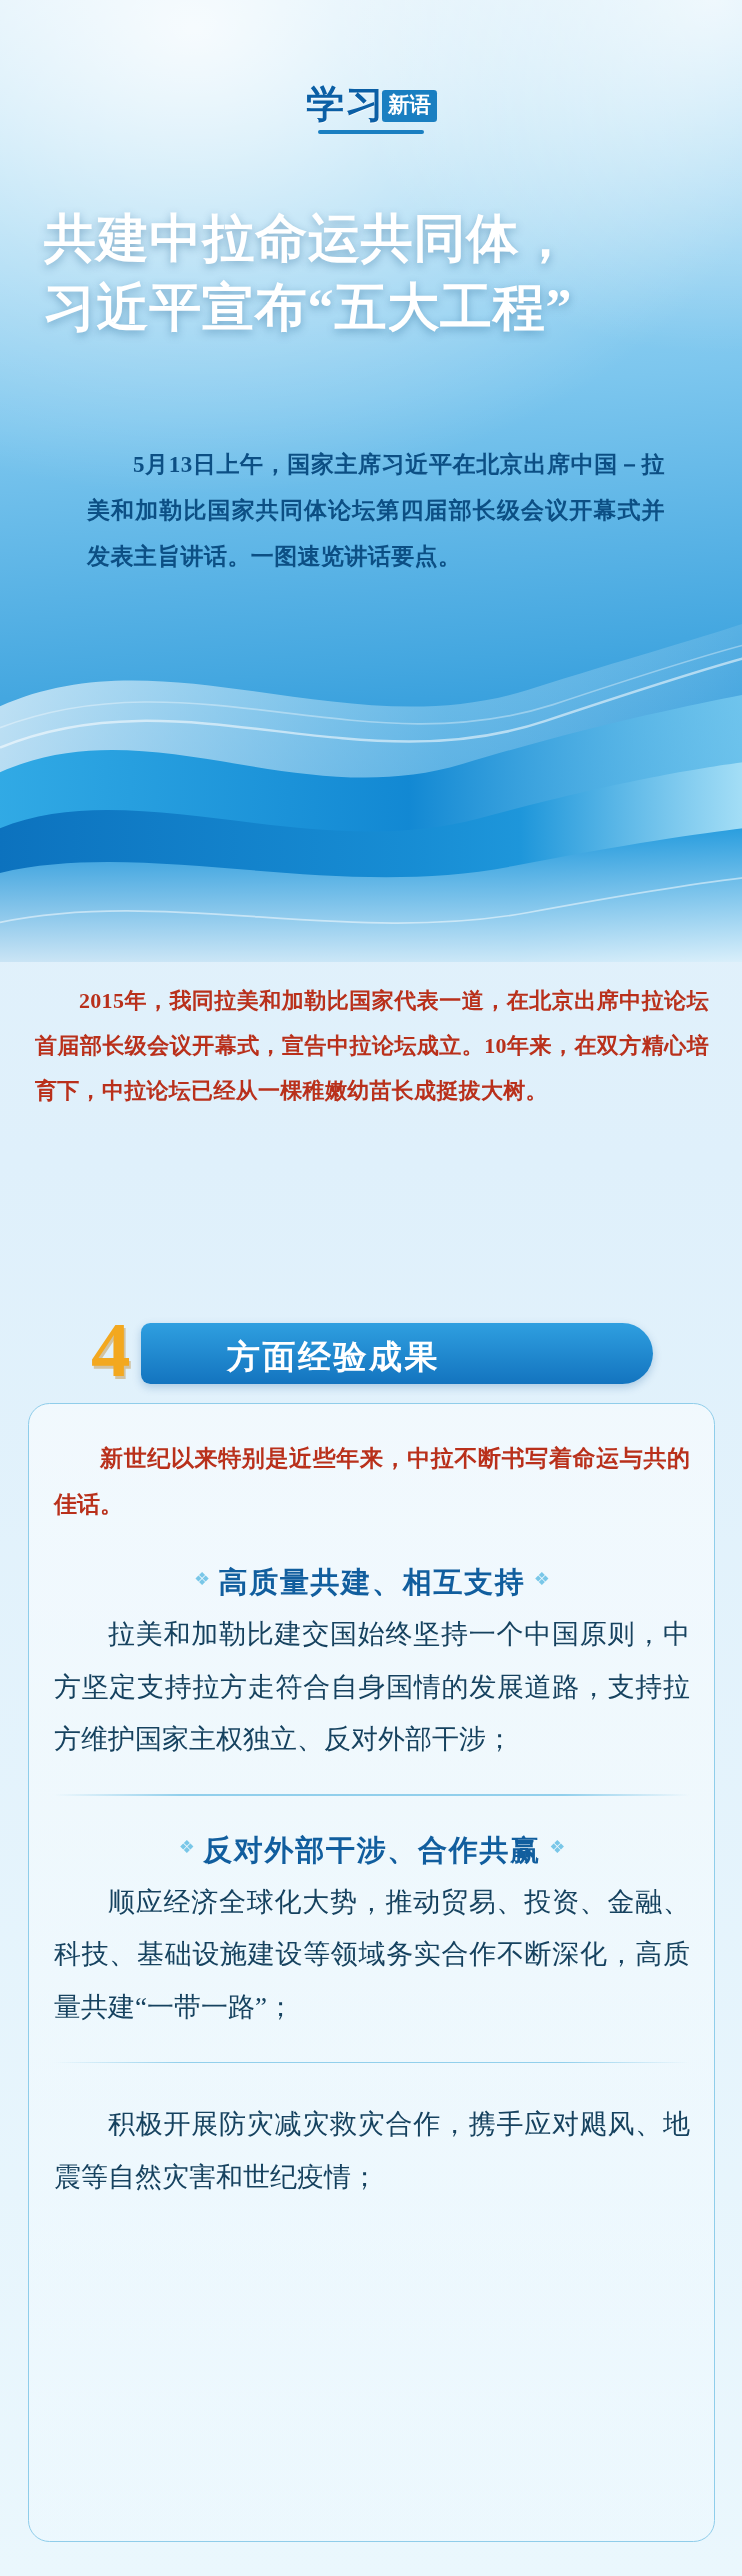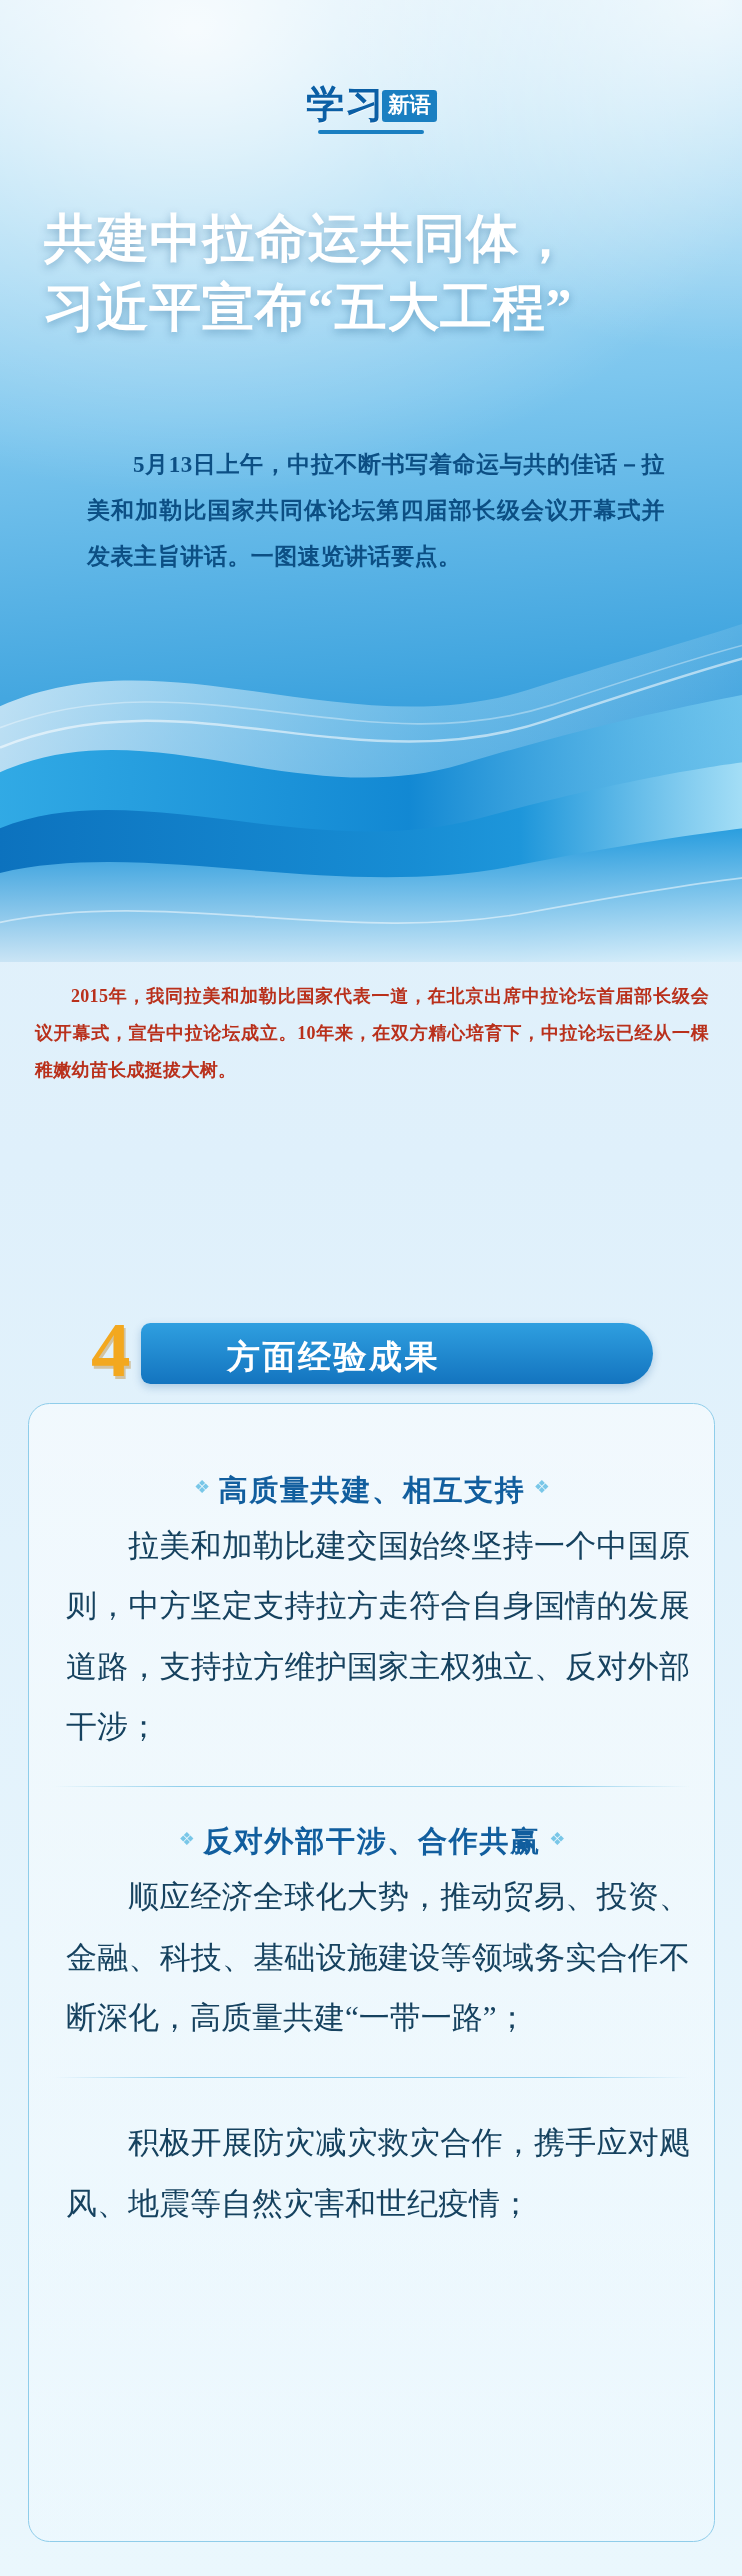--- a/index.html
+++ b/index.html
@@ -129,21 +129,21 @@
     letter-spacing: 0.4px;
   }
 
   
   .quote-block {
     position: absolute;
     top: 978px;
     left: 35px;
     width: 674px;
     color: #b9301b;
-    font-size: 18px;
+    font-size: 22px;
     line-height: 2.05;
     font-weight: bold;
     text-indent: 2em;
     text-align: justify;
     letter-spacing: 0.3px;
   }
 
   
   .banner {
     position: absolute;
@@ -230,26 +230,25 @@
   .sec-head .txt {
     display: inline-block;
     color: #115e9e;
     font-size: 29px;
     font-weight: bold;
     letter-spacing: 1.7px;
     font-family: "Liberation Serif", serif;
   }
   .sec-body {
     color: #16425f;
-    font-size: 31px;
+    font-size: 27px;
     line-height: 1.95;
     text-indent: 2em;
     text-align: justify;
     margin-top: 5px;
-    margin-left: 12px;
   }
   .divider {
     height: 1.7px;
     background: linear-gradient(90deg, rgba(140,205,235,0) 0%, rgba(140,205,235,0.95) 20%, rgba(140,205,235,0.95) 80%, rgba(140,205,235,0) 100%);
     margin: 28px 0 23px 0;
   }
 </style>
 </head>
 <body>
 
@@ -295,34 +294,35 @@
         <span class="logo-text">学习</span><span class="logo-seal">新语</span>
         <div class="logo-bar"></div>
       </div>
     </div>
 
     <div class="hero-title">
       <div class="line">共建中拉命运共同体，</div>
       <div class="line">习近平宣布“五大工程”</div>
     </div>
 
-    <div class="hero-sub">5月13日上午，中拉不断书写着命运与共的佳话－拉美和加勒比国家共同体论坛第四届部长级会议开幕式并发表主旨讲话。一图速览讲话要点。</div>
+    <div class="hero-sub">5月13日上午，国家主席习近平在北京出席中国－拉美和加勒比国家共同体论坛第四届部长级会议开幕式并发表主旨讲话。一图速览讲话要点。</div>
   </div>
 
   <div class="quote-block">2015年，我同拉美和加勒比国家代表一道，在北京出席中拉论坛首届部长级会议开幕式，宣告中拉论坛成立。10年来，在双方精心培育下，中拉论坛已经从一棵稚嫩幼苗长成挺拔大树。</div>
 
   <div class="banner">
     <div class="banner-body"></div>
     <div class="banner-num">4</div>
     <div class="banner-label">方面经验成果</div>
   </div>
 
   <div class="card"></div>
 
   <div class="card-inner">
+    <div class="lead">新世纪以来特别是近些年来，中拉不断书写着命运与共的佳话。</div>
 
     <div class="sec">
       <div class="sec-head">
         <span class="orn">❖</span><span class="txt">高质量共建、相互支持</span><span class="orn">❖</span>
       </div>
       <div class="sec-body">拉美和加勒比建交国始终坚持一个中国原则，中方坚定支持拉方走符合自身国情的发展道路，支持拉方维护国家主权独立、反对外部干涉；</div>
     </div>
 
     <div class="divider"></div>
 

